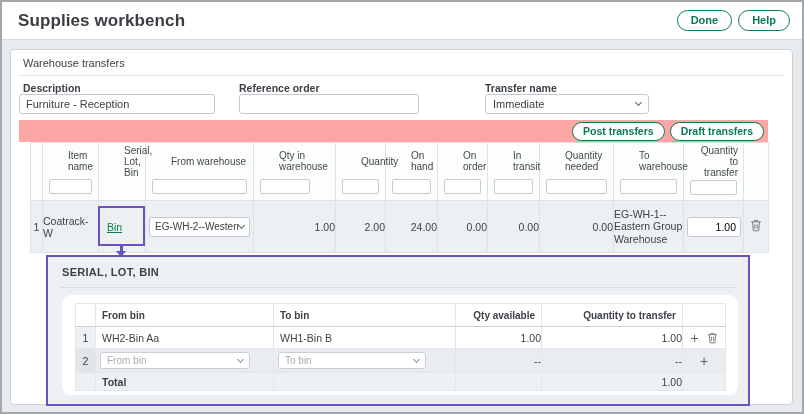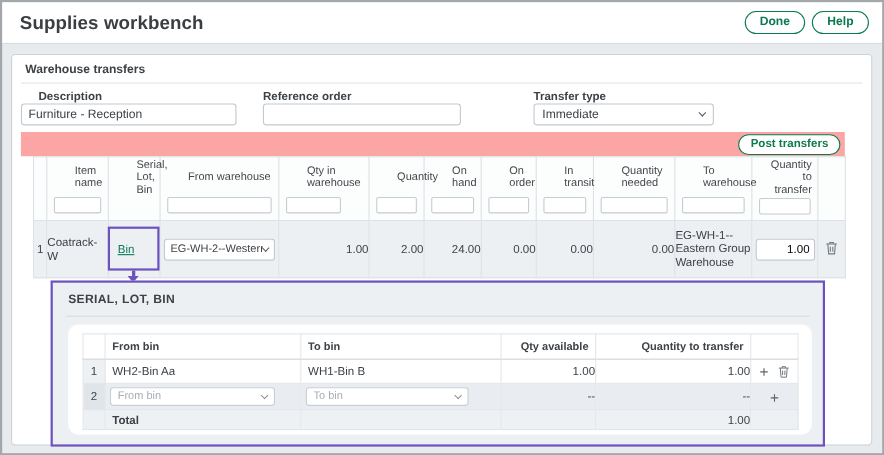--- a/index.html
+++ b/index.html
@@ -10,21 +10,21 @@
   .topbar{position:absolute;left:0;top:0;right:0;height:38px;background:#fff;border-bottom:1px solid #d7dbde;display:flex;align-items:center;}
   .page-title{font-size:17px;font-weight:700;color:#3a3e42;margin-left:16px;letter-spacing:.1px;}
   .topbar-actions{margin-left:auto;margin-right:12px;display:flex;gap:6px;align-items:center;}
   .pill{display:flex;align-items:center;background:#fff;border:1.5px solid #0a7a50;color:#0a7a50;border-radius:12px;font-size:11px;font-weight:700;padding:3px 13px;cursor:pointer;line-height:13px;}
   .pill-sm{padding:2px 10px;border-radius:10px;font-size:10.5px;}
   .chev{width:5px;height:5px;border-right:1.4px solid #5c646a;border-bottom:1.4px solid #5c646a;transform:rotate(45deg);display:inline-block;flex:0 0 auto;margin-top:-3px;}
   .pill .chev{border-color:#0a7a50;margin-left:8px;}
 
   
   .card{position:absolute;left:8px;top:47px;width:783px;height:356px;background:#fff;border:1px solid #ccd2d7;border-radius:4px;}
-  .section-title{position:absolute;left:12px;top:7px;font-size:11px;font-weight:700;color:#3d4247;}
+  .section-title{position:absolute;left:12px;top:7px;font-size:11px;font-weight:400;color:#3d4247;}
   .section-divider{position:absolute;left:8px;right:8px;top:25px;height:1px;background:#dfe3e6;}
 
   .fld-label{position:absolute;top:32px;font-size:10.5px;font-weight:700;color:#3d4247;}
   .tinput{position:absolute;top:44px;height:20px;border:1px solid #c3c9ce;border-radius:3px;font-size:11px;color:#3d4247;padding:0 6px;font-family:"Liberation Sans",sans-serif;background:#fff;}
   .sel{position:absolute;top:44px;height:20px;border:1px solid #c3c9ce;border-radius:3px;background:#fff;display:flex;align-items:center;font-size:11px;color:#3d4247;padding:0 7px;cursor:pointer;white-space:nowrap;overflow:hidden;}
   .sel .chev{margin-left:auto;}
 
   
   .band{position:absolute;left:8px;top:70px;width:749px;height:22px;background:#fca5a5;display:flex;align-items:center;justify-content:flex-end;gap:5px;padding-right:4px;}
 
@@ -85,35 +85,38 @@
       <button class="pill">
           <span>Help</span>
         </button>
     </div>
   </div>
 
   <div class="card">
     <div class="section-title">Warehouse transfers</div>
     <div class="section-divider"></div>
 
-    <div class="fld-label" style="left:24px">Description</div>
+    <div class="fld-label" style="left:12px">Description</div>
     <input class="tinput" style="left: 8px; width: 196px;" value="Furniture - Reception">
 
     <div class="fld-label" style="left:228px">Reference order</div>
     <input class="tinput" style="left: 228px; width: 180px;" value="">
 
-    <div class="fld-label" style="left:474px">Transfer type</div>
+    <div class="fld-label" style="left:474px">Transfer name</div>
     <div class="sel" style="left:474px;width:164px">
       <span>Immediate</span>
       <span class="chev"></span>
     </div>
 
     <div class="band">
       <button class="pill pill-sm">
           <span>Post transfers</span>
+        </button>
+      <button class="pill pill-sm">
+          <span>Draft transfers</span>
         </button>
     </div>
 
     <table class="grid">
       <colgroup>
         <col style="width:12px">
           <col style="width:56px">
           <col style="width:47px">
           <col style="width:108px">
         <col style="width:82px">

